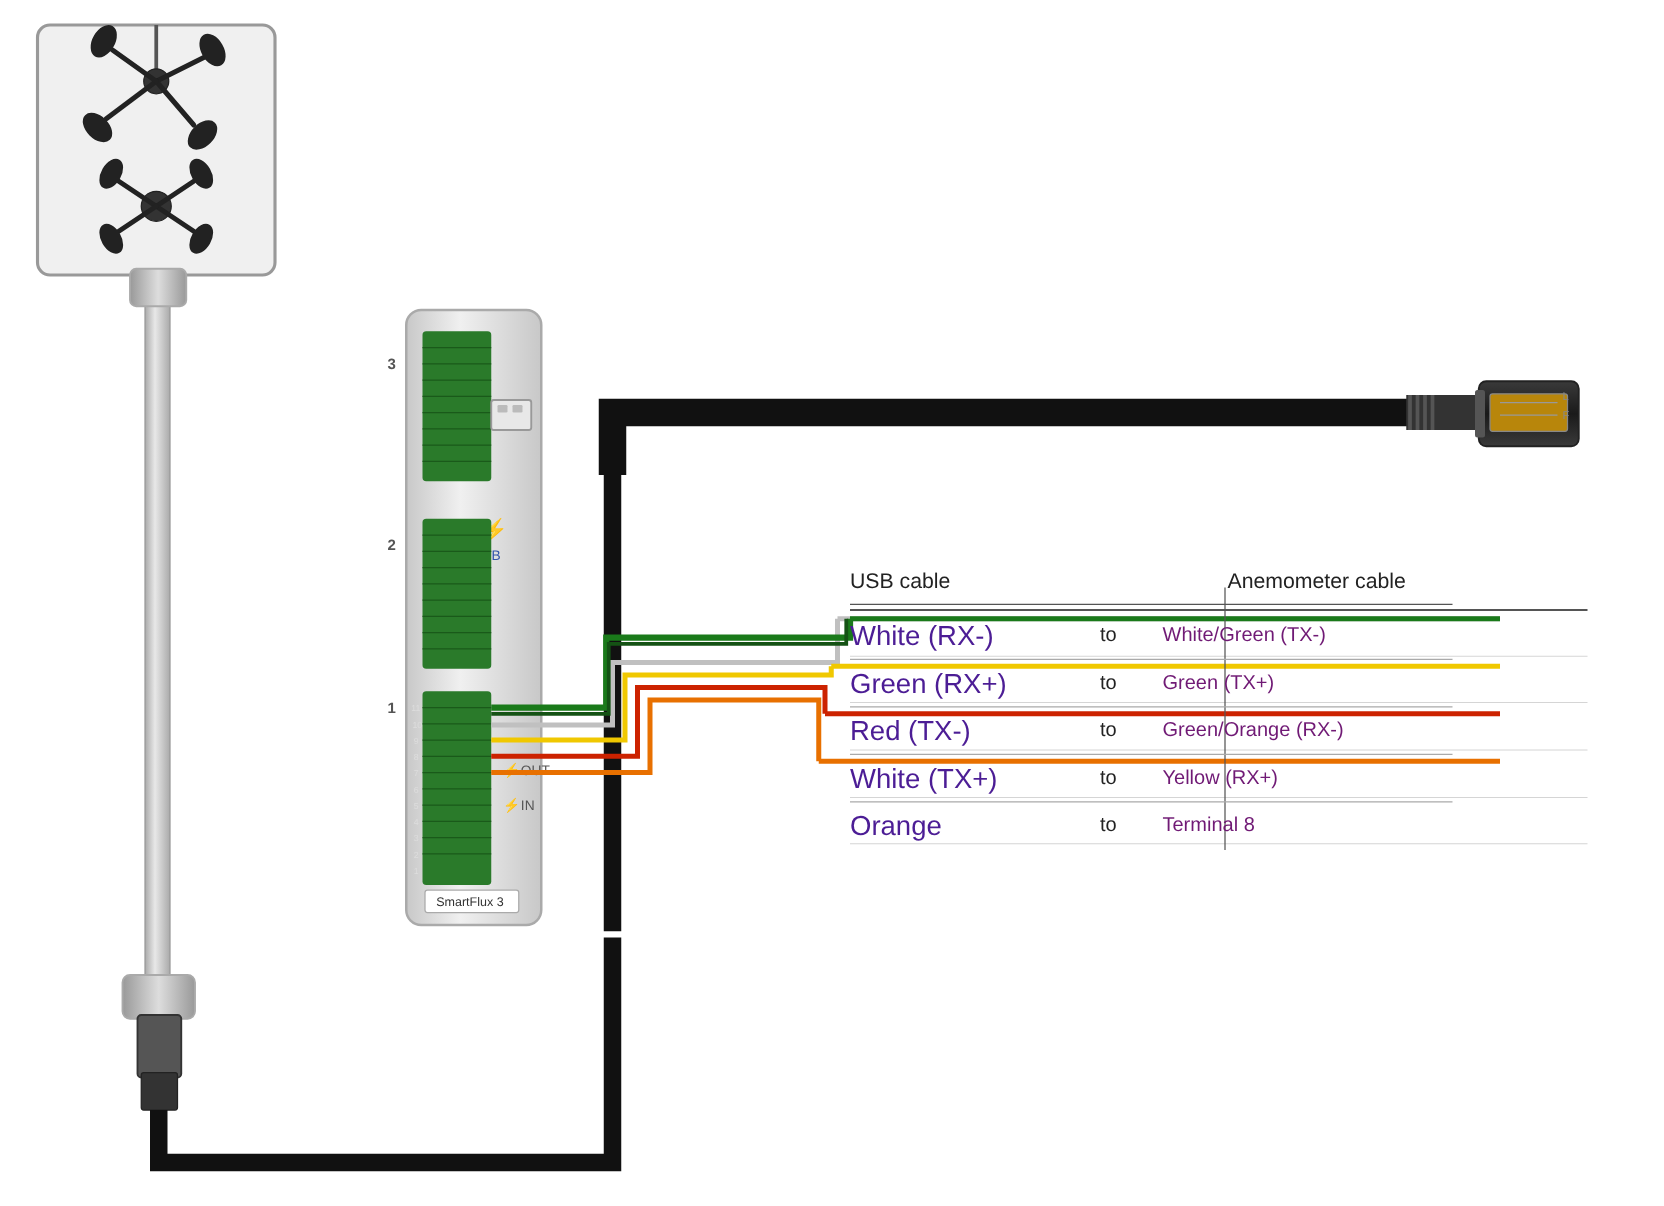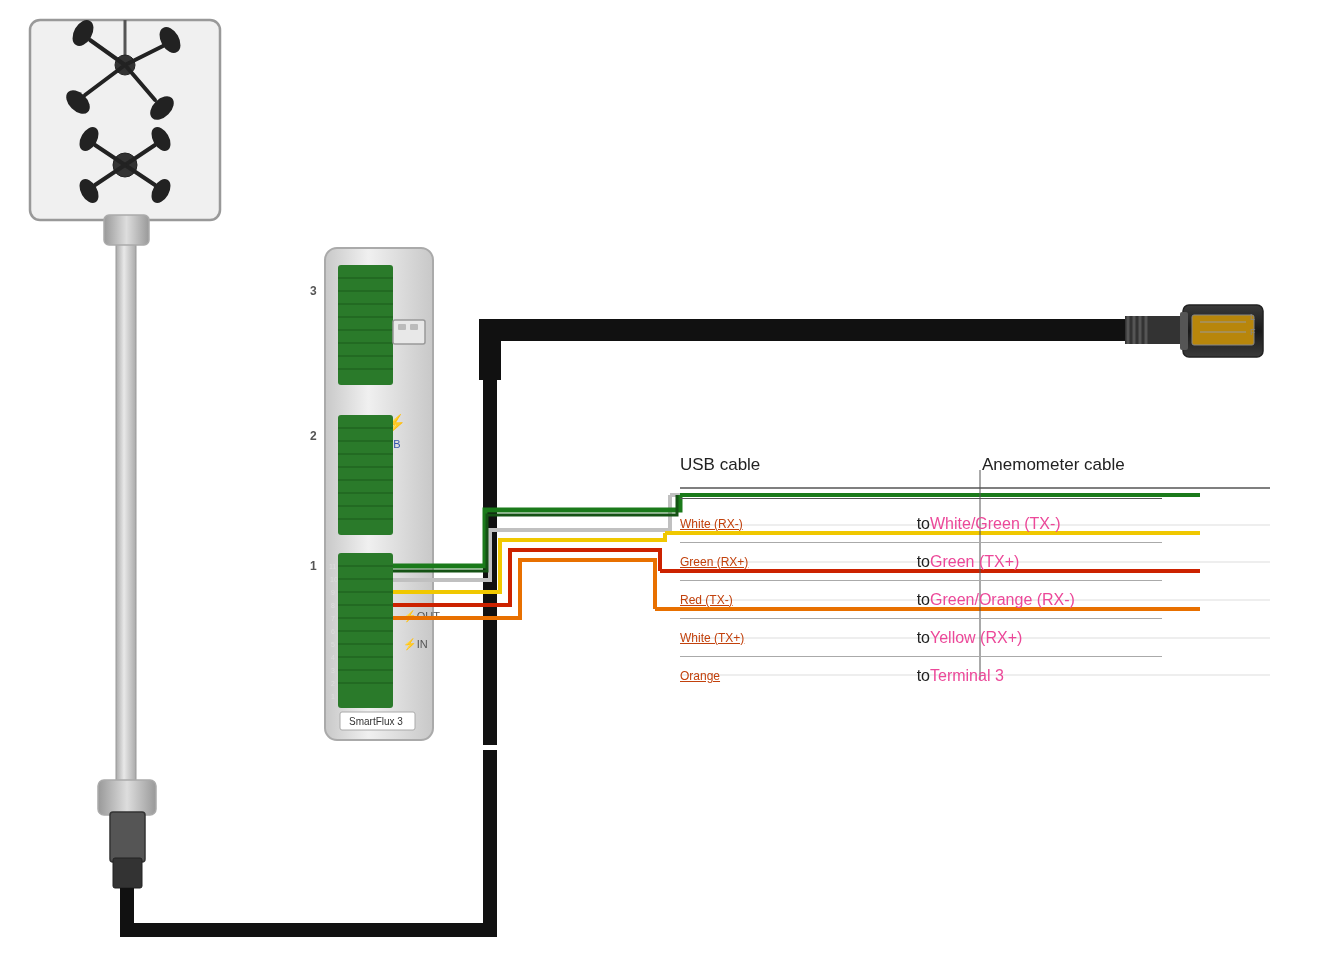--- a/index.html
+++ b/index.html
@@ -33,55 +33,54 @@
     .labels-table {
       position: absolute;
       left: 680px;
       top: 455px;
     }
 
     .labels-header {
       display: flex;
       gap: 36px;
       margin-bottom: 6px;
-      padding-bottom: 23px;
+      padding-bottom: 8px;
       border-bottom: 1.5px solid #555;
     }
 
     .col-header {
       font-size: 17px;
       font-weight: normal;
       color: #222;
       min-width: 180px;
     }
 
     .wire-row {
       display: flex;
       align-items: center;
       gap: 0;
       height: 38px;
     }
 
     .wire-name {
-      font-size: 12px;
-      color: #c2410c;
+      font-size: 22px;
+      color: #4c1d95;
       min-width: 200px;
-      text-decoration: underline;
     }
 
     .wire-to {
       font-size: 16px;
       color: #222;
       min-width: 50px;
-      text-align: right;
+      text-align: left;
     }
 
     .wire-target {
       font-size: 16px;
-      color: #ec4899;
+      color: #701a75;
       min-width: 220px;
     }
 
     .underline-row {
       border-bottom: 1px solid #aaa;
     }
   </style>
 </head>
 <body>
 
@@ -298,18 +297,18 @@
 
     <div class="wire-row underline-row">
       <span class="wire-name">White (TX+)</span>
       <span class="wire-to">to</span>
       <span class="wire-target">Yellow (RX+)</span>
     </div>
 
     <div class="wire-row">
       <span class="wire-name">Orange</span>
       <span class="wire-to">to</span>
-      <span class="wire-target">Terminal 3</span>
+      <span class="wire-target">Terminal 8</span>
     </div>
 
   </div>
 
 </div>
 
 </body></html>

